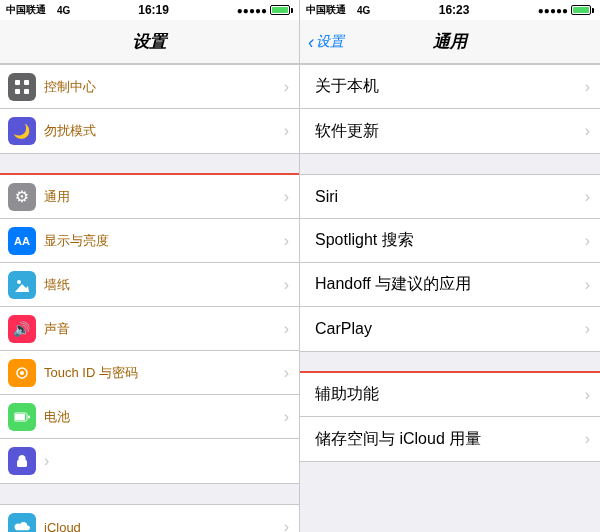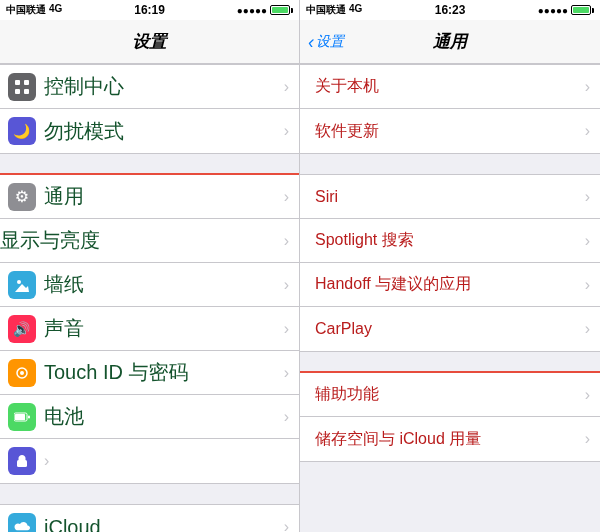--- a/index.html
+++ b/index.html
@@ -38,22 +38,22 @@
       display: flex;
       align-items: center;
       justify-content: space-between;
       padding: 0 6px;
       font-size: 10px;
       font-weight: 600;
       flex-shrink: 0;
     }
     .status-bar .left-status {
       display: flex;
-      align-items: flex-start;
-      gap: 3px;
+      align-items: center;
+      gap: 11px;
     }
     .status-bar .right-status {
       display: flex;
       align-items: center;
       gap: 3px;
     }
     .battery-icon {
       display: inline-flex;
       align-items: center;
       gap: 1px;
@@ -162,22 +162,22 @@
       border-radius: 6px;
       display: flex;
       align-items: center;
       justify-content: center;
       font-size: 16px;
       color: #fff;
     }
 
     .item-label {
       flex: 1;
-      font-size: 20px;
-      color: #14532d;
+      font-size: 13px;
+      color: #a16207;
     }
 
     .item-chevron {
       color: #c7c7cc;
       font-size: 16px;
     }
 
     
     .settings-item.highlighted {
       outline: 2px solid #e74c3c;
@@ -193,21 +193,21 @@
       border-bottom: 1px solid #c8c7cc;
       position: relative;
       cursor: pointer;
     }
     .right-item:last-child {
       border-bottom: none;
       justify-content: flex-end;
     }
     .right-item .item-label {
       font-size: 16px;
-      color: #b91c1c;
+      color: #000000;
       flex: 1;
     }
 
     .right-item.highlighted {
       outline: 2px solid #e74c3c;
     }
   </style>
 </head>
 <body>
 
@@ -268,20 +268,23 @@
       <div class="settings-item highlighted">
         <div class="item-icon">
           <div class="icon-box" style="background:#8e8e93;">
             <span style="font-size:16px;">⚙</span>
           </div>
         </div>
         <span class="item-label">通用</span>
         <span class="item-chevron">›</span>
       </div>
       <div class="settings-item">
+        <div class="item-icon">
+          <div class="icon-box" style="background:#007aff;font-size:11px;font-weight:700;">AA</div>
+        </div>
         <span class="item-label">显示与亮度</span>
         <span class="item-chevron">›</span>
       </div>
       <div class="settings-item">
         <div class="item-icon">
           <div class="icon-box" style="background:#34aadc;">
             <svg width="16" height="16" viewBox="0 0 16 16" fill="white">
               <circle cx="5" cy="5" r="2"></circle>
               <polygon points="1,15 8,7 12,11 14,9 15,15"></polygon>
             </svg>

